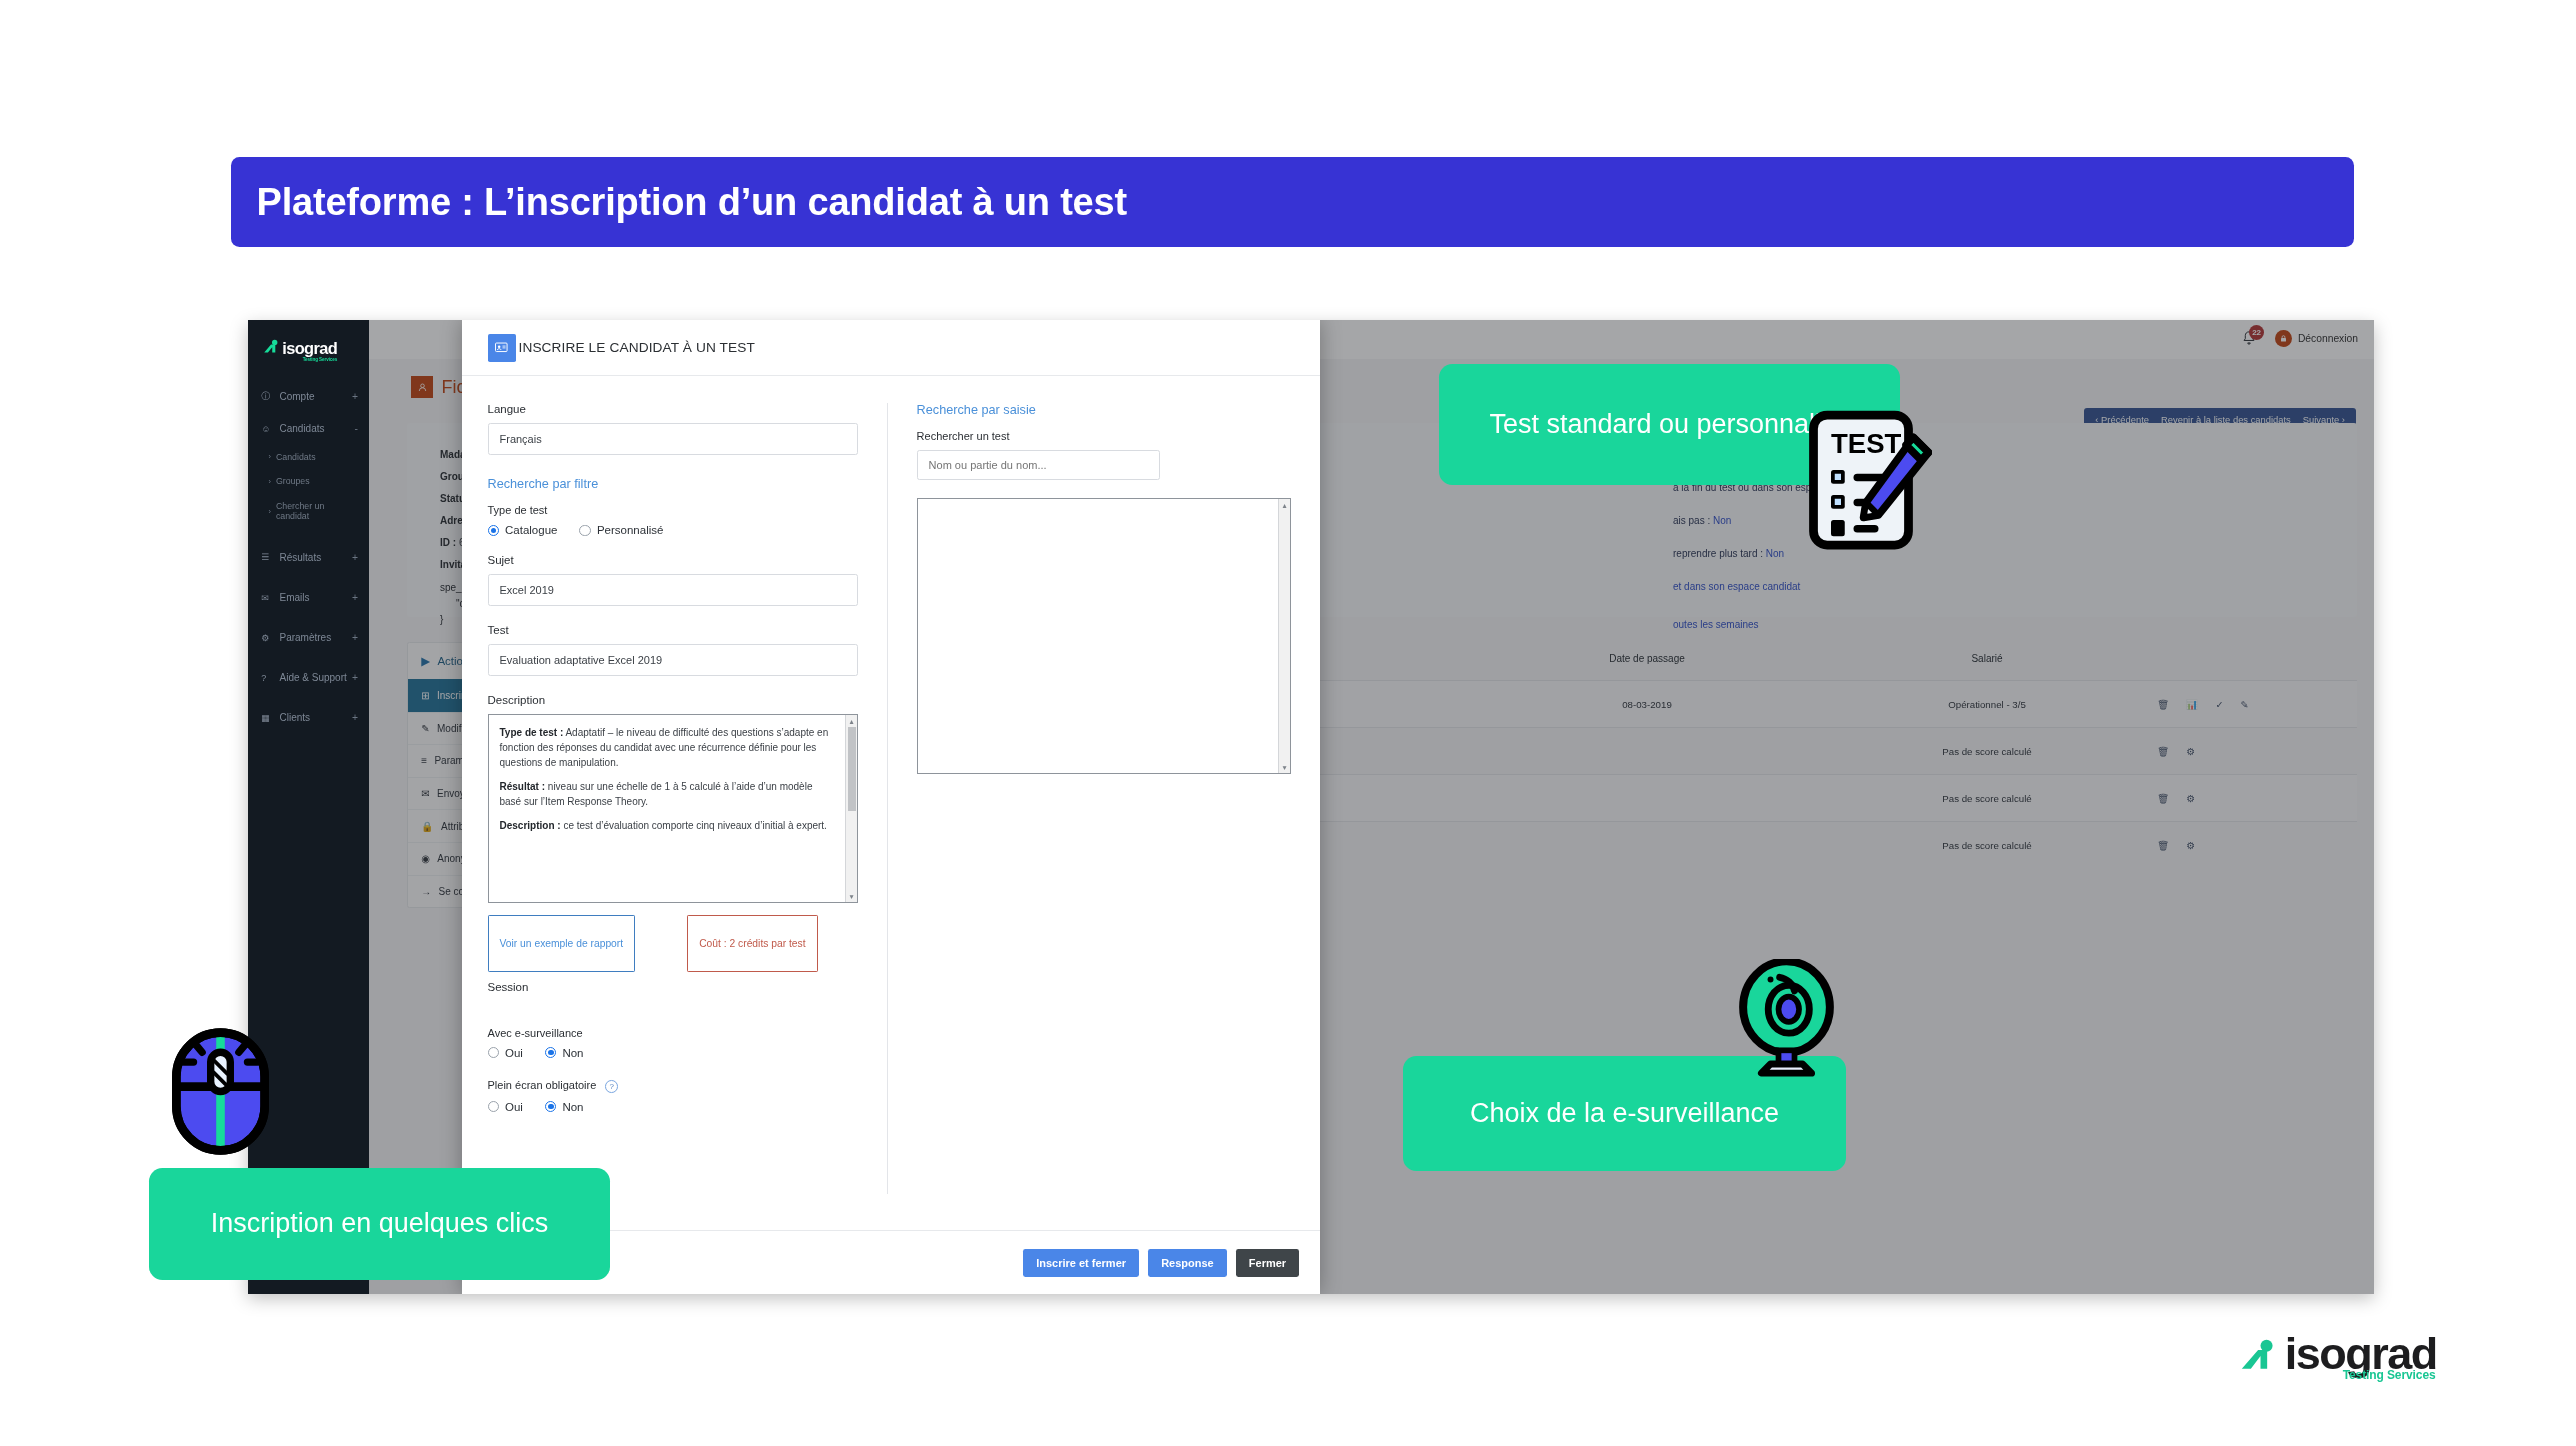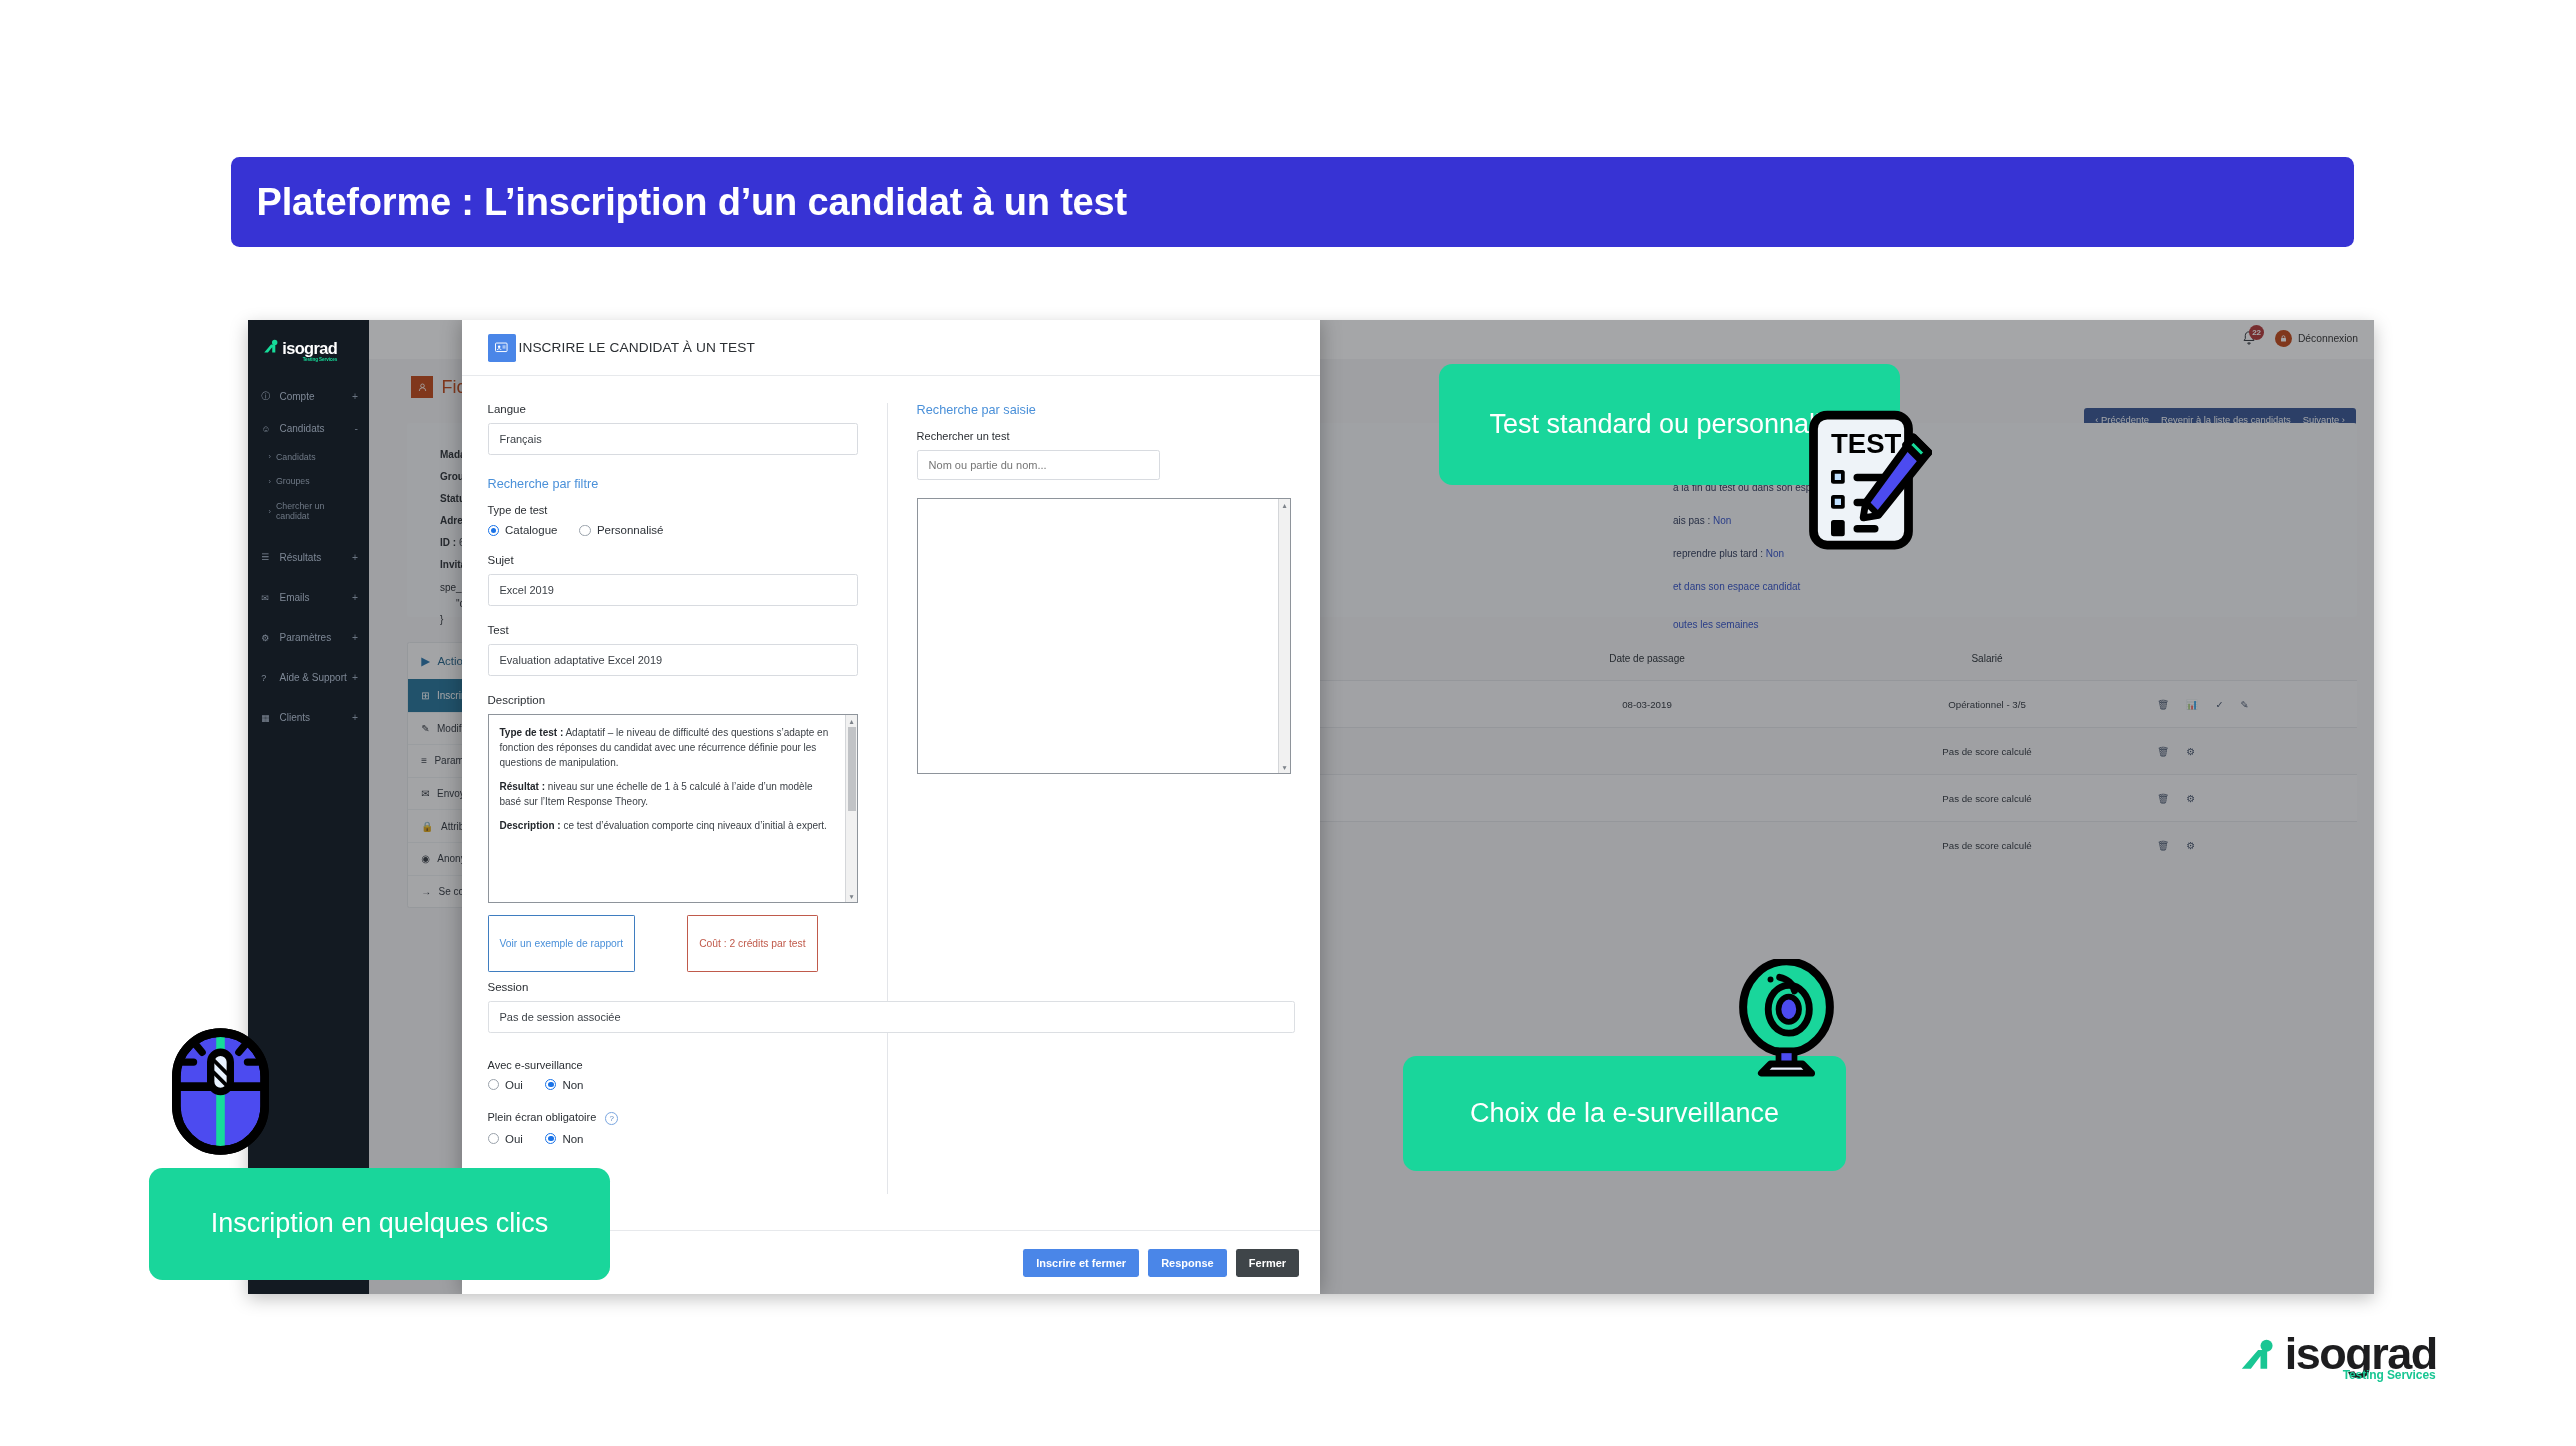--- a/index.html
+++ b/index.html
@@ -606,23 +606,20 @@
                 <span>▲</span>
                 <div class="sp2"></div>
                 <span>▼</span>
               </div>
             </div>
           </div>
         </div>
 
         <div style="position:absolute; left:0; right:0; top:661px; padding:0 25.5px;">
           <div class="fld-label">Session</div>
-          <div class="wide-input">
-            <span>Pas de session associée</span>
-          </div>
 
           <div style="height:25.5px"></div>
           <div class="fld-label" style="font-size:11px">Avec e-surveillance</div>
           <div class="radio-row">
             <label class="rad">
               <span class="dot"></span>
               <span>Oui</span>
             </label>
             <label class="rad">
               <span class="dot on"></span>

